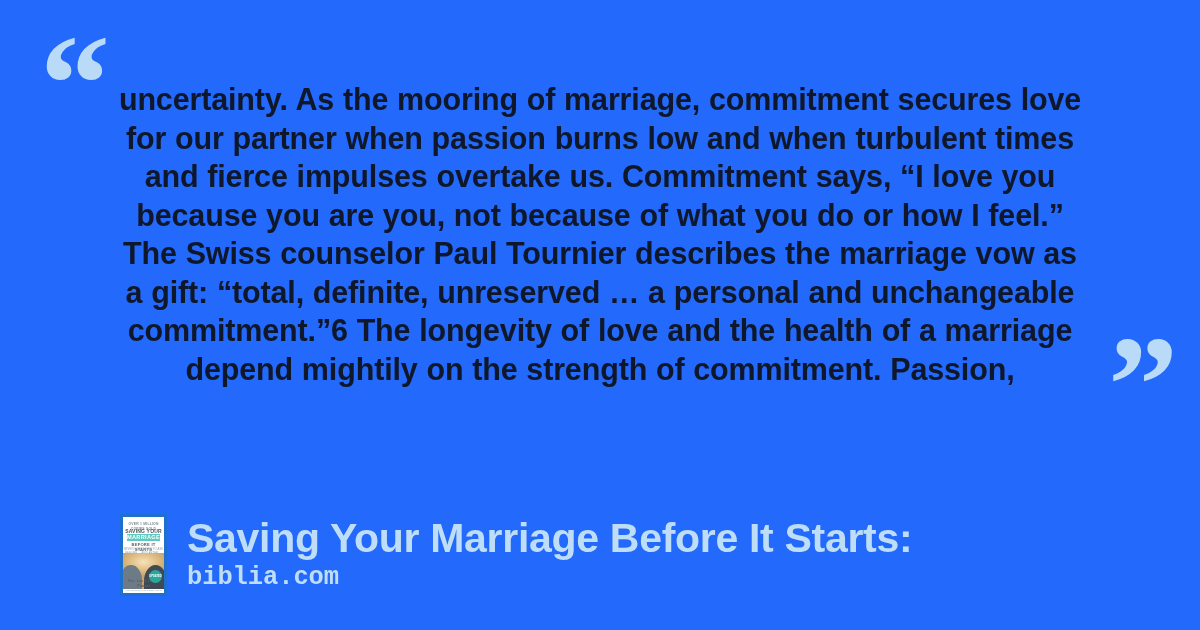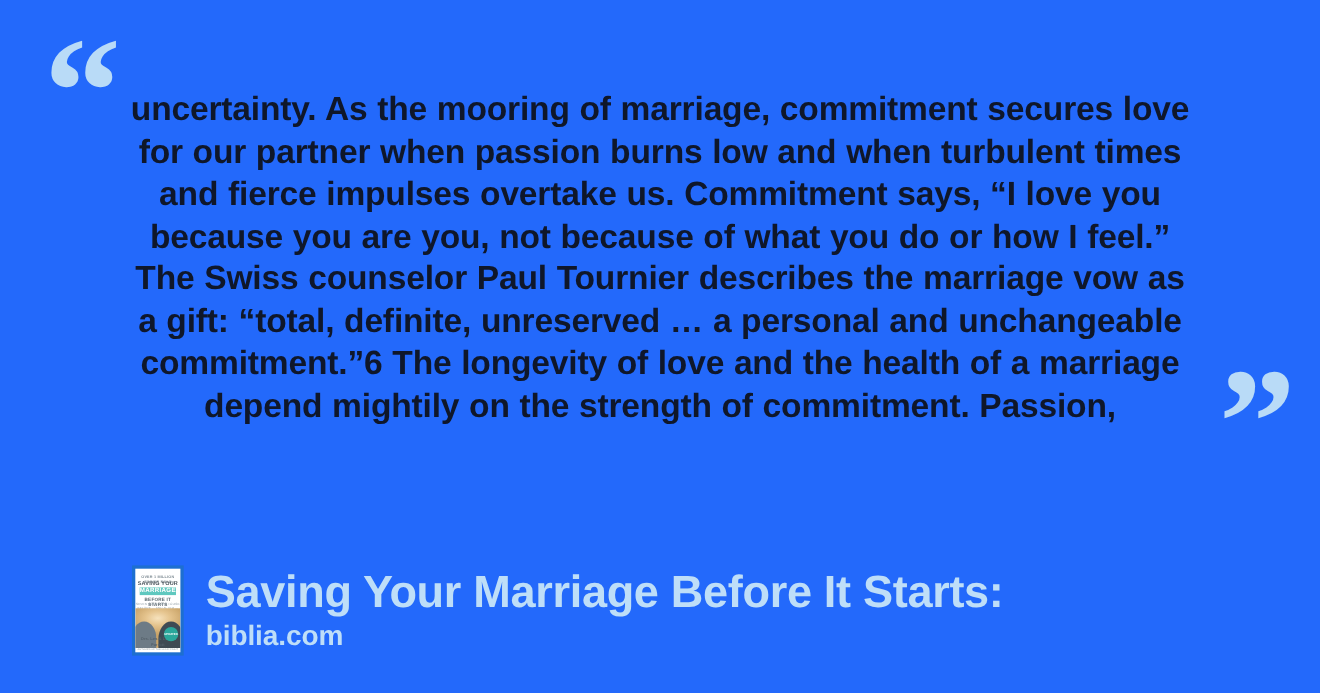--- a/index.html
+++ b/index.html
@@ -215,20 +215,21 @@
     letter-spacing: -0.3px;
     white-space: nowrap;
   }
   #site-name {
     color: #bedef8;
     font-size: 25.5px;
     font-weight: 700;
     line-height: 30px;
     letter-spacing: -0.1px;
     margin-top: 1px;
+    font-family: Liberation Mono, monospace;
   }
 </style>
 </head>
 <body>
 
 <div id="quote-card">
 
   <span class="quote-mark" id="open-quote-mark">“</span>
 
   <div id="quote-text-block">uncertainty. As the mooring of marriage, commitment secures love for our partner when passion burns low and when turbulent times and fierce impulses overtake us. Commitment says, “I love you because you are you, not because of what you do or how I feel.” The Swiss counselor Paul Tournier describes the marriage vow as a gift: “total, definite, unreserved … a personal and unchangeable commitment.”6 The longevity of love and the health of a marriage depend mightily on the strength of commitment. Passion,</div>

